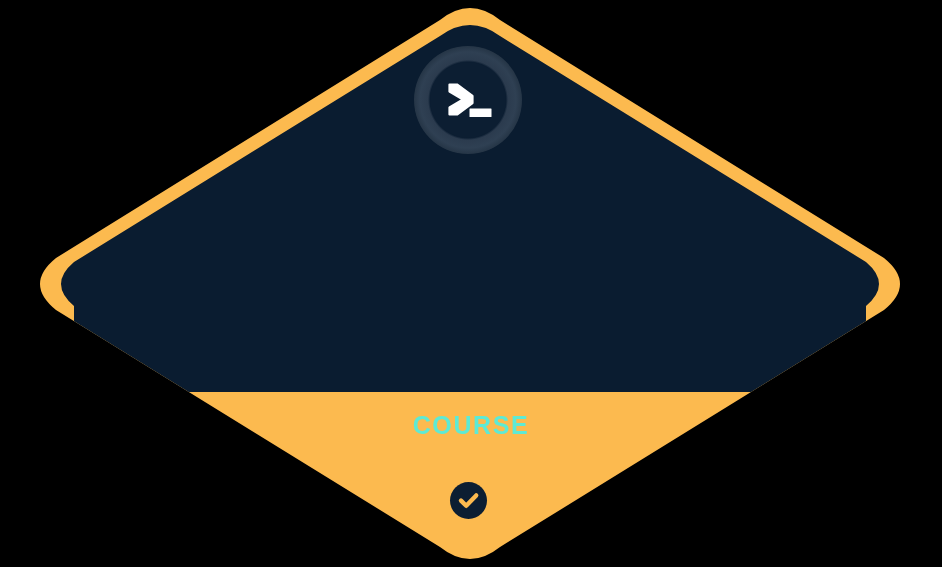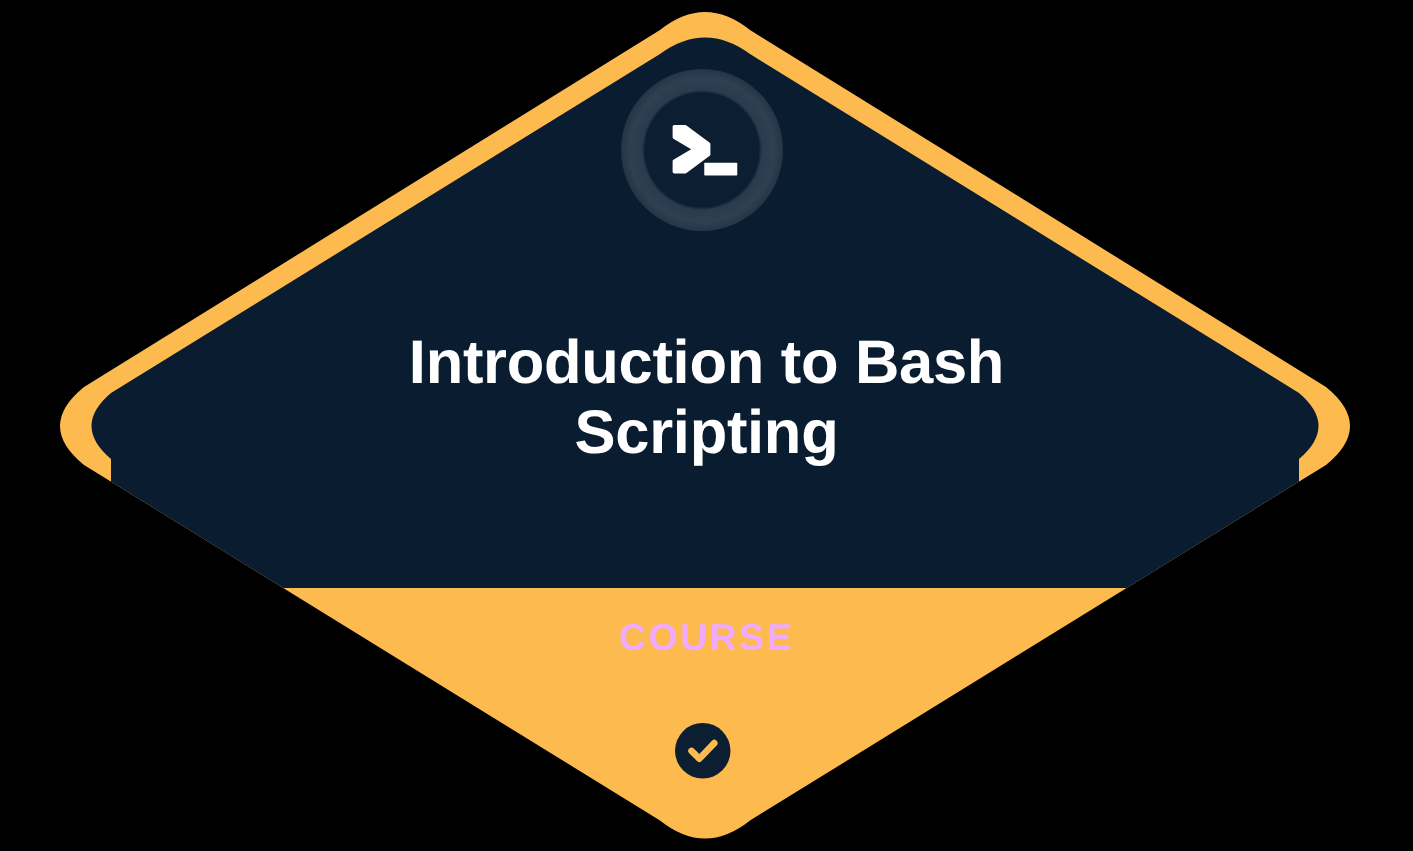--- a/index.html
+++ b/index.html
@@ -101,21 +101,21 @@
   
   .footer-block {
     position: absolute;
     left: 141px;
     top: 407px;
     width: 660px;
     text-align: center;
   }
   .footer-line {
     display: block;
-    color: #f0abfc;
+    color: #5eead4;
     font-family: "Liberation Sans", sans-serif;
     font-size: 25px;
     font-weight: bold;
     line-height: 36px;
     letter-spacing: 1.6px;
     white-space: nowrap;
   }
 
   
   .check-wrap {
@@ -182,24 +182,20 @@
       <div class="icon-ring"></div>
       <div class="icon-inner"></div>
       <svg class="icon-glyph" viewBox="0 0 108 108" xmlns="http://www.w3.org/2000/svg">
 
         <path d="M 35.5 38.5 L 43.0 38.5 L 58.5 50.0 L 58.5 57.0 L 43.0 68.5 L 35.5 68.5 L 35.5 61.5 L 49.0 53.5 L 35.5 45.5 Z" fill="#ffffff" stroke="#ffffff" stroke-width="2.2" stroke-linejoin="round"></path>
 
         <rect x="55.5" y="62.5" width="22" height="8.5" rx="0.5" fill="#ffffff"></rect>
       </svg>
     </div>
 
-    <div class="title-block">
-      <span class="title-line">Introduction to Bash</span>
-      <span class="title-line">Scripting</span>
-    </div>
 
     <div class="footer-block">
       <span class="footer-line">COURSE</span>
     </div>
 
     <div class="check-wrap">
       <div class="check-circle"></div>
       <svg class="check-mark" viewBox="0 0 37 37" xmlns="http://www.w3.org/2000/svg">
         <path d="M 11 18.6 L 16.2 23.8 L 26.2 13.4" fill="none" stroke="#fcba4f" stroke-width="4.4" stroke-linecap="round" stroke-linejoin="round"></path>
       </svg>

